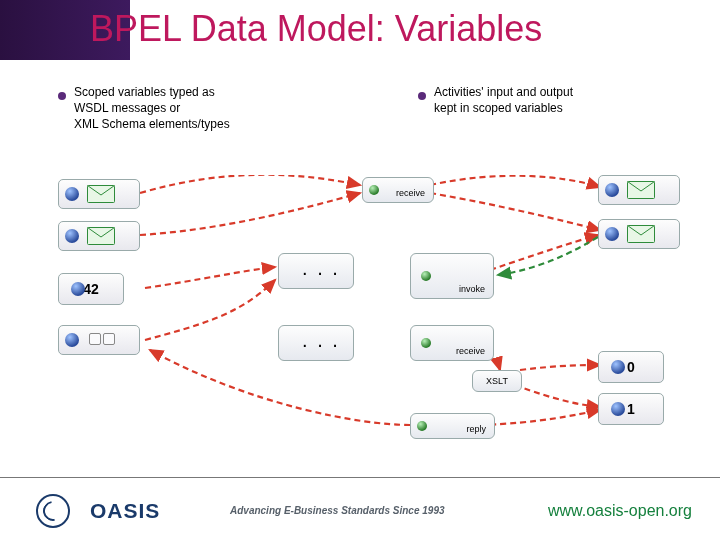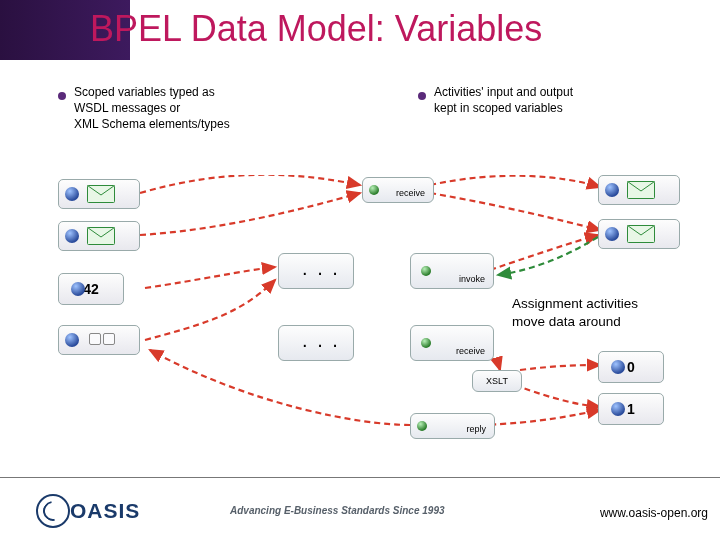--- a/index.html
+++ b/index.html
@@ -21,26 +21,26 @@
   .valbox .orb { position: absolute; left: 6px; }
   .twobox .sq { width: 12px; height: 12px; border: 1px solid #888; background: #fafafc; display: inline-block; margin-left: 2px; border-radius: 2px;}
   .act { position: absolute; border-radius: 6px; background: linear-gradient(#fdfdfd,#e6e9ef); border: 1px solid #9aa;
     display: flex; align-items: center; font-size: 10px; padding-left: 6px; }
   .act.big { padding-left: 10px; }
   .act-label { position: absolute; right: 8px; bottom: 4px; font-size: 9px; }
   .mini-orb { width: 10px; height: 10px; border-radius: 50%;
     background: radial-gradient(circle at 35% 30%, #b8f0b8, #2a7c2a 70%); margin-right: 6px; flex: none; }
   .dots { font-size: 20px; letter-spacing: 2px; padding-bottom: 6px; display: inline-block; }
   .footer-line { position: absolute; left: 0; right: 0; bottom: 62px; height: 1px; background: #777; }
-  .logo { position: absolute; left: 36px; bottom: 12px; display: flex; align-items: center; gap: 0; }
+  .logo { position: absolute; left: 36px; bottom: 12px; display: flex; align-items: center; gap: 20px; }
   .logo-mark { width: 34px; height: 34px; border: 2px solid #1a3a6a; border-radius: 50%; position: relative; }
   .logo-mark::before { content: ""; position: absolute; inset: 5px; border: 2px solid #1a3a6a; border-radius: 50%; border-right-color: transparent; border-top-color: transparent; transform: rotate(35deg); }
   .logo-text { font-size: 21px; font-weight: bold; letter-spacing: 1px; color: #1a3a6a; font-family: Arial, sans-serif; }
   .tagline { position: absolute; left: 230px; bottom: 24px; font-size: 10px; color: #57606a; font-style: italic; font-weight: bold; }
-  .url { position: absolute; right: 12px; bottom: 20px; font-size: 12px; color: #000000; }
+  .url { position: absolute; right: 28px; bottom: 20px; font-size: 16px; color: #15803d; }
   .caption { position: absolute; font-size: 13.5px; color: #000; line-height: 1.3; text-align: left; }
 </style>
 </head>
 <body>
 
 <div class="header-band"></div>
 <div class="title">BPEL Data Model: Variables</div>
 
 <span class="bullet" style="top:92px;left:58px"></span>
 <div class="btext" style="top:84px;left:74px; white-space: pre-line;">Scoped variables typed as
@@ -131,21 +131,21 @@
   </div>
 
   <div class="act" style="top:2px;left:362px;width:72px;height:26px">
     <span class="mini-orb"></span>
     <span class="act-label">receive</span>
   </div>
 
   <div class="act big" style="top:78px;left:278px;width:76px;height:36px;justify-content:center">
     <span class="dots">. . .</span>
   </div>
-  <div class="act big" style="top:78px;left:410px;width:84px;height:36px">
+  <div class="act big" style="top:78px;left:410px;width:84px;height:46px">
     <span class="mini-orb"></span>
     <span class="act-label">invoke</span>
   </div>
 
   <div class="act big" style="top:150px;left:278px;width:76px;height:36px;justify-content:center">
     <span class="dots">. . .</span>
   </div>
   <div class="act big" style="top:150px;left:410px;width:84px;height:36px">
     <span class="mini-orb"></span>
     <span class="act-label">receive</span>
@@ -153,22 +153,20 @@
 
   <div class="act" style="top:195px;left:472px;width:50px;height:22px;justify-content:center;padding:0">
     <span style="font-size:9px">XSLT</span>
   </div>
 
   <div class="act" style="top:238px;left:410px;width:85px;height:26px">
     <span class="mini-orb"></span>
     <span class="act-label">reply</span>
   </div>
 
-  <div class="caption" style="top:120px;left:512px; white-space: pre-line;">Assignment activities
-move data around</div>
 </div>
 
 <div class="footer-line"></div>
 <div class="logo">
   <div class="logo-mark"></div>
   <div class="logo-text">OASIS</div>
 </div>
 <div class="tagline">Advancing E-Business Standards Since 1993</div>
 <div class="url">www.oasis-open.org</div>
 

